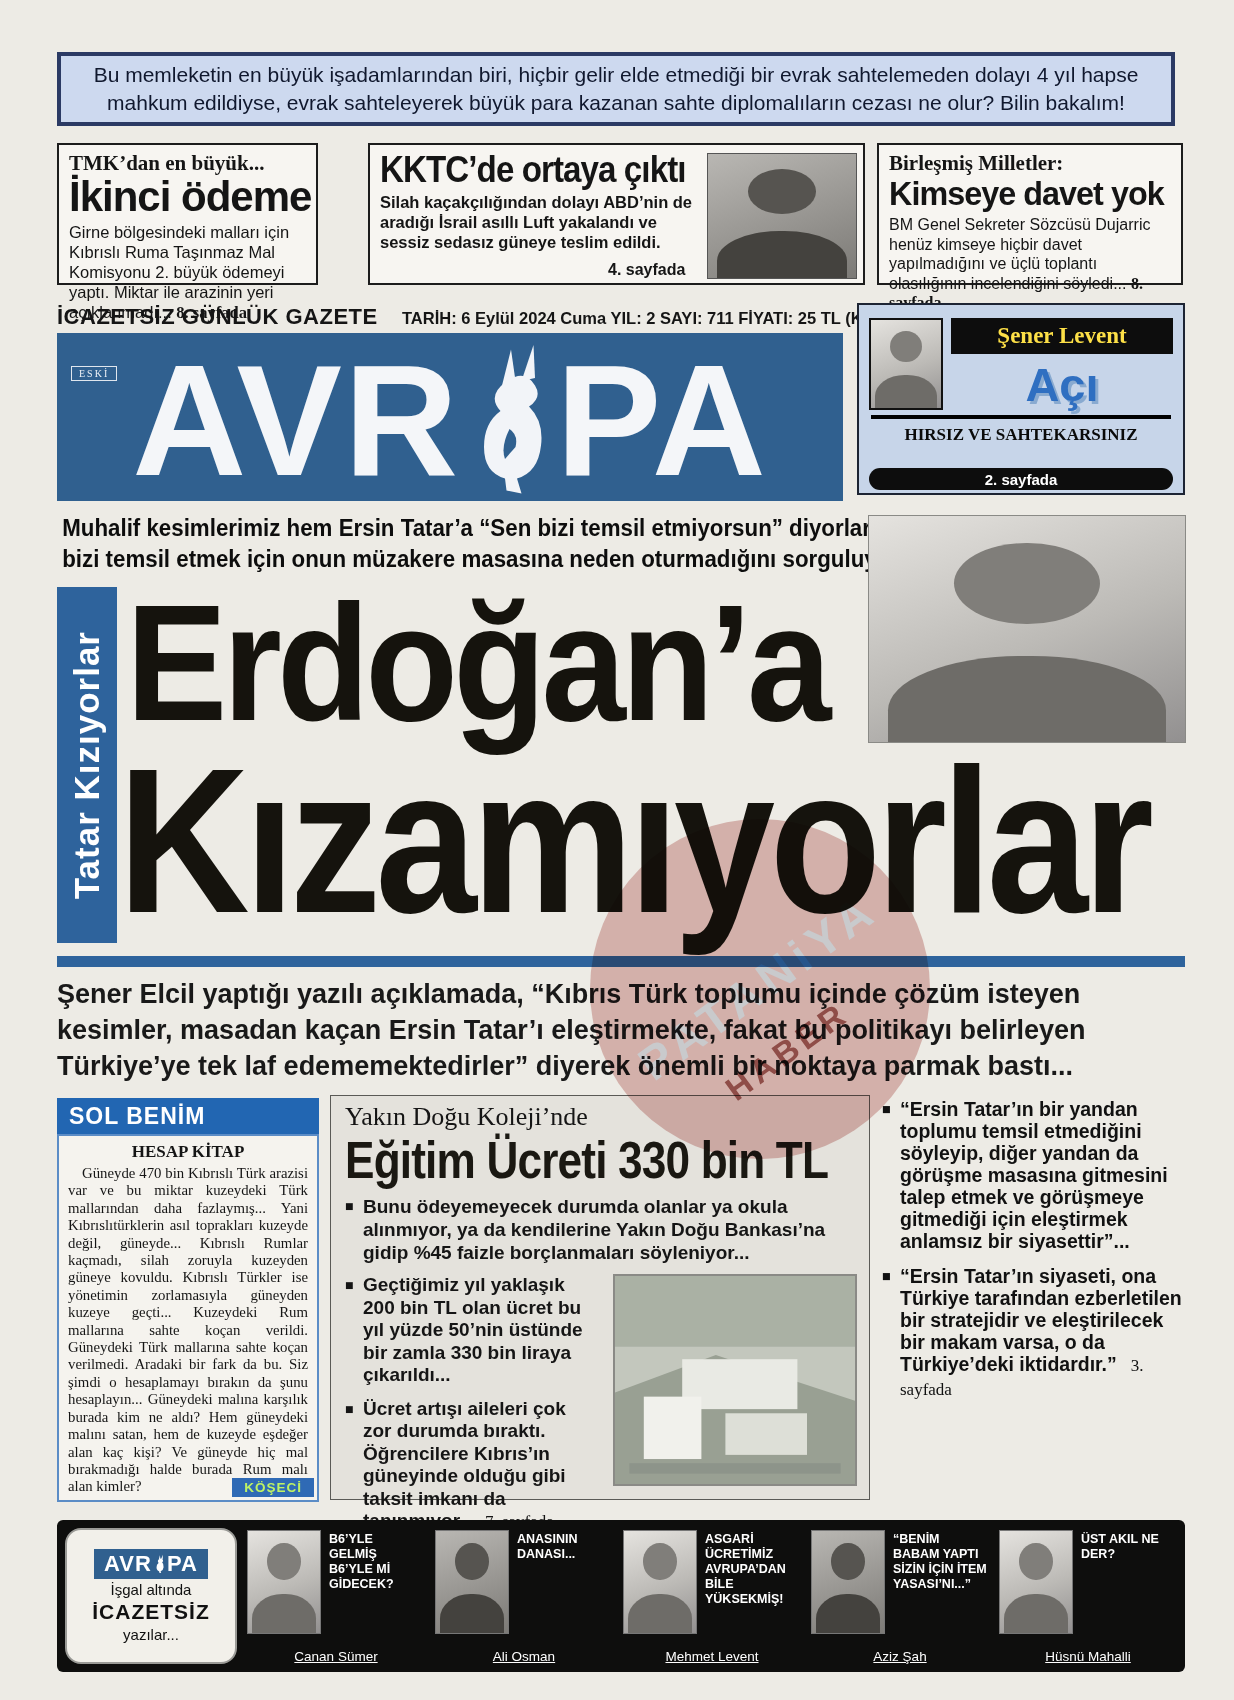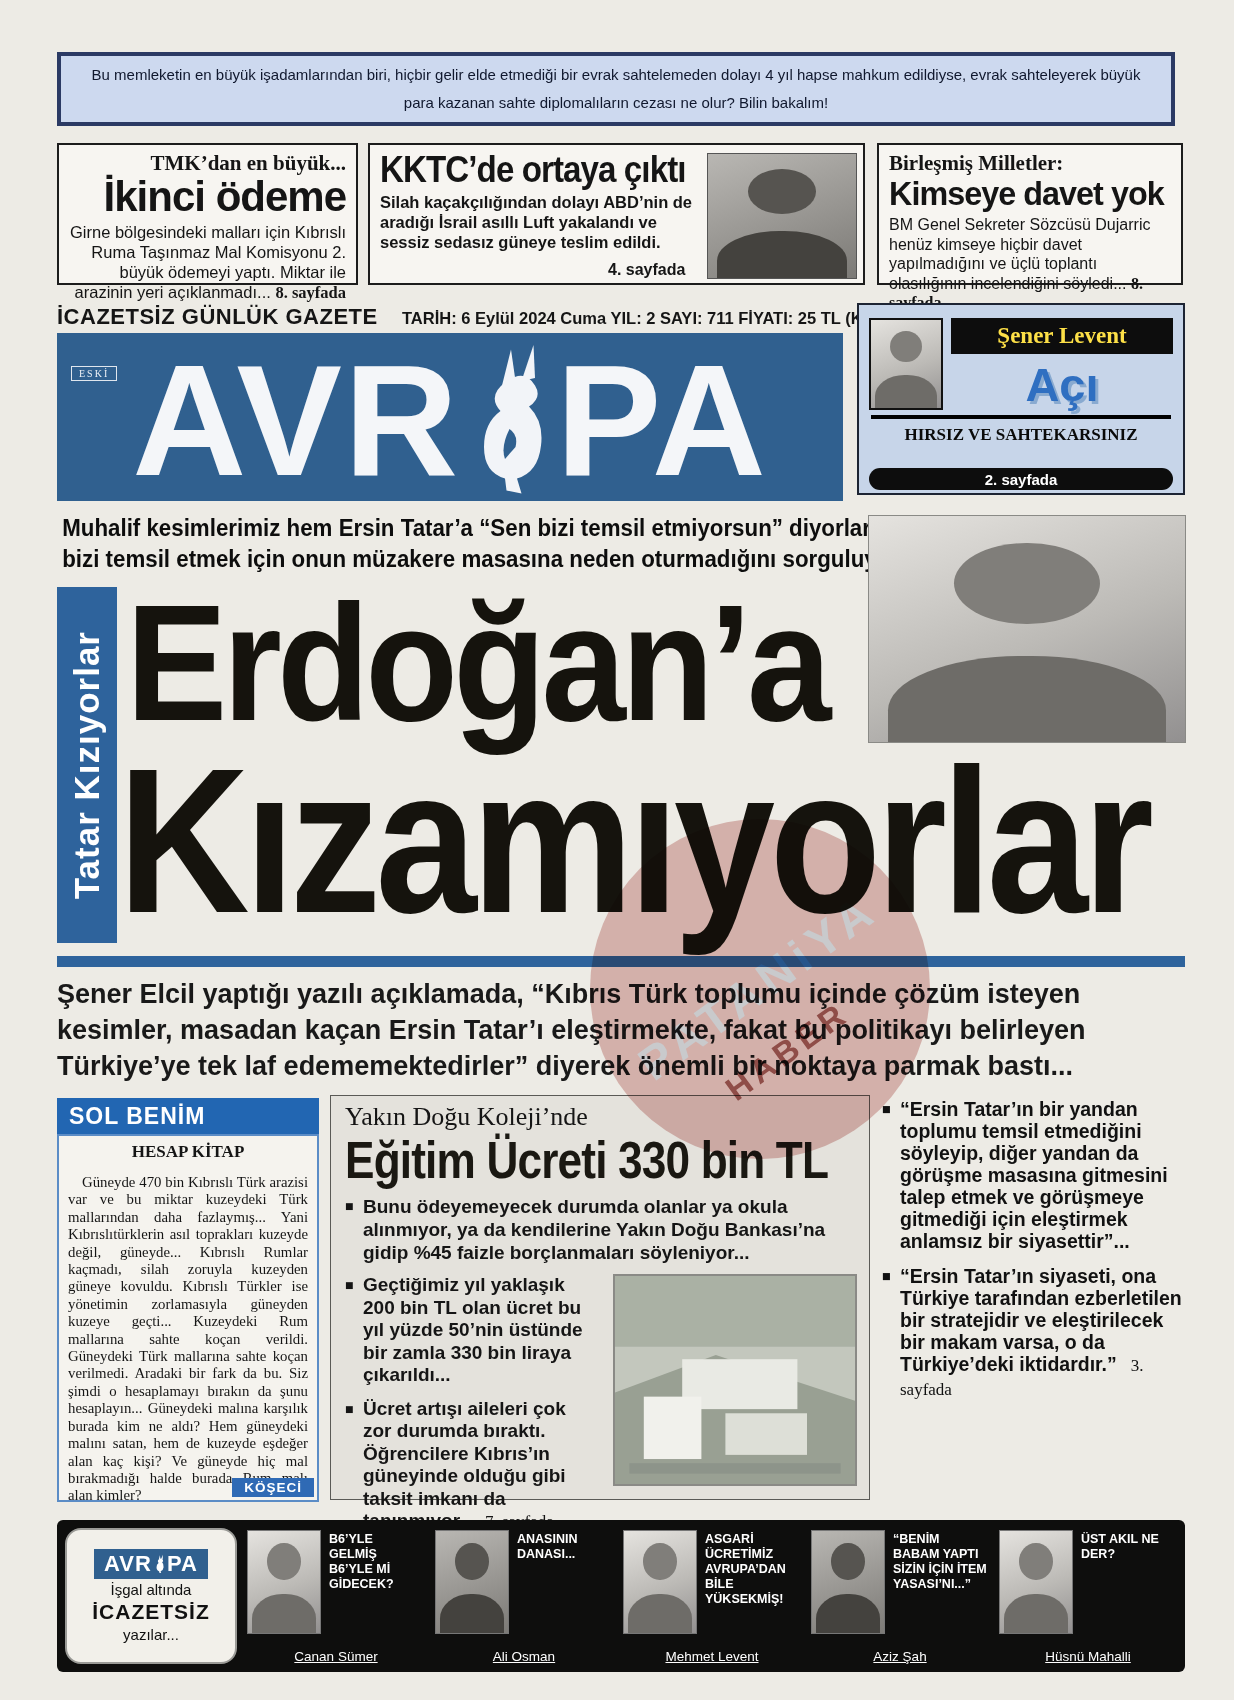--- a/index.html
+++ b/index.html
@@ -9,21 +9,21 @@
     overflow:hidden;
   }
   .abs{position:absolute;}
   .nowrap{white-space:nowrap;}
 
   
   .banner{
     left:57px;top:52px;width:1118px;height:74px;
     background:#cdd9ef;border:4px solid #2b3a64;box-sizing:border-box;
     display:flex;align-items:center;justify-content:center;text-align:center;
-    font-size:15px;line-height:28px;color:#10182e;font-weight:500;
+    font-size:21px;line-height:28px;color:#10182e;font-weight:500;
     padding:0 28px;
   }
 
   
   .tbox{background:#f7f5f1;border:2px solid #1c1c1c;box-sizing:border-box;padding:6px 10px;}
   .tbox .kicker{font-family:"Liberation Serif",serif;font-weight:700;font-size:21px;line-height:24px;}
   .tbox .head{font-weight:700;letter-spacing:-1px;}
   .tbox .body{font-size:16.5px;line-height:20px;margin-top:3px;}
   .pageref{font-family:"Liberation Serif",serif;font-weight:700;}
 
@@ -81,23 +81,23 @@
   .standfirst{left:57px;top:976px;width:1130px;font-weight:700;font-size:27px;line-height:36px;color:#191919;}
 
   
   .watermark{left:583px;top:812px;width:354px;height:354px;mix-blend-mode:multiply;pointer-events:none;z-index:40;}
 
   
   .sk-header{left:57px;top:1098px;width:262px;height:36px;background:#2266b2;color:#fff;
     font-weight:700;font-size:23px;letter-spacing:1px;display:flex;align-items:center;padding-left:12px;box-sizing:border-box;}
   .sk-box{left:57px;top:1134px;width:262px;height:368px;background:#f5f3ee;
     border:2px solid #5b8cc6;box-sizing:border-box;padding:4px 9px;overflow:hidden;}
-  .sk-title{text-align:center;font-family:"Liberation Serif",serif;font-weight:700;font-size:17px;margin:2px 0 12px 0;}
+  .sk-title{text-align:center;font-family:"Liberation Serif",serif;font-weight:700;font-size:17px;margin:2px 0 3px 0;}
   .sk-body{font-family:"Liberation Serif",serif;font-size:14.8px;line-height:17.4px;text-align:justify;text-indent:14px;}
-  .sk-tag{position:absolute;right:3px;bottom:3px;background:#2f6ab5;color:#ffffff;font-weight:700;font-size:13.5px;
+  .sk-tag{position:absolute;right:3px;bottom:3px;background:#2f6ab5;color:#bef264;font-weight:700;font-size:13.5px;
     padding:2px 12px;letter-spacing:1px;}
 
   
   .edu{left:330px;top:1095px;width:540px;height:405px;background:#e4e2dc;border:1px solid #5a5a56;
     box-sizing:border-box;padding:6px 14px;}
   .edu-kicker{font-family:"Liberation Serif",serif;font-size:26px;}
   .edu-head{font-weight:700;font-size:52px;line-height:1.02;letter-spacing:-1px;color:#1a1812;
     transform:scaleX(.85);transform-origin:left center;white-space:nowrap;margin-top:2px;}
   .bullet{position:relative;padding-left:18px;font-weight:700;}
   .bullet::before{content:"■";position:absolute;left:0;top:0;font-size:.75em;}
@@ -140,21 +140,21 @@
 </style>
 </head>
 <body>
 
 <div id="paper">
 
   <div class="abs banner">
     <span>Bu memleketin en büyük işadamlarından biri, hiçbir gelir elde etmediği bir evrak sahtelemeden dolayı 4 yıl hapse mahkum edildiyse, evrak sahteleyerek büyük para kazanan sahte diplomalıların cezası ne olur? Bilin bakalım!</span>
   </div>
 
-  <div class="abs tbox" style="left:57px;top:143px;width:301px;height:142px;text-align:right;">
+  <div class="abs tbox" style="left:57px;top:143px;width:261px;height:142px;">
     <div class="kicker">TMK’dan en büyük...</div>
     <div class="head nowrap" style="font-size:42px;line-height:44px;">İkinci ödeme</div>
     <div class="body"><span>Girne bölgesindeki malları için Kıbrıslı Ruma Taşınmaz Mal Komisyonu 2. büyük ödemeyi yaptı. Miktar ile arazinin yeri açıklanmadı...</span>
       <span class="pageref">8. sayfada</span></div>
   </div>
 
   <div class="abs tbox" style="left:368px;top:143px;width:497px;height:142px;">
     <div class="head nowrap" style="font-size:36px;line-height:38px;transform:scaleX(.92);transform-origin:left center;">KKTC’de ortaya çıktı</div>
     <div class="body" style="width:320px;font-weight:700;">Silah kaçakçılığından dolayı ABD’nin de aradığı İsrail asıllı Luft yakalandı ve sessiz sedasız güneye teslim edildi.</div>
     <div style="position:absolute;left:238px;top:116px;font-weight:700;font-size:16px;">4. sayfada</div>

